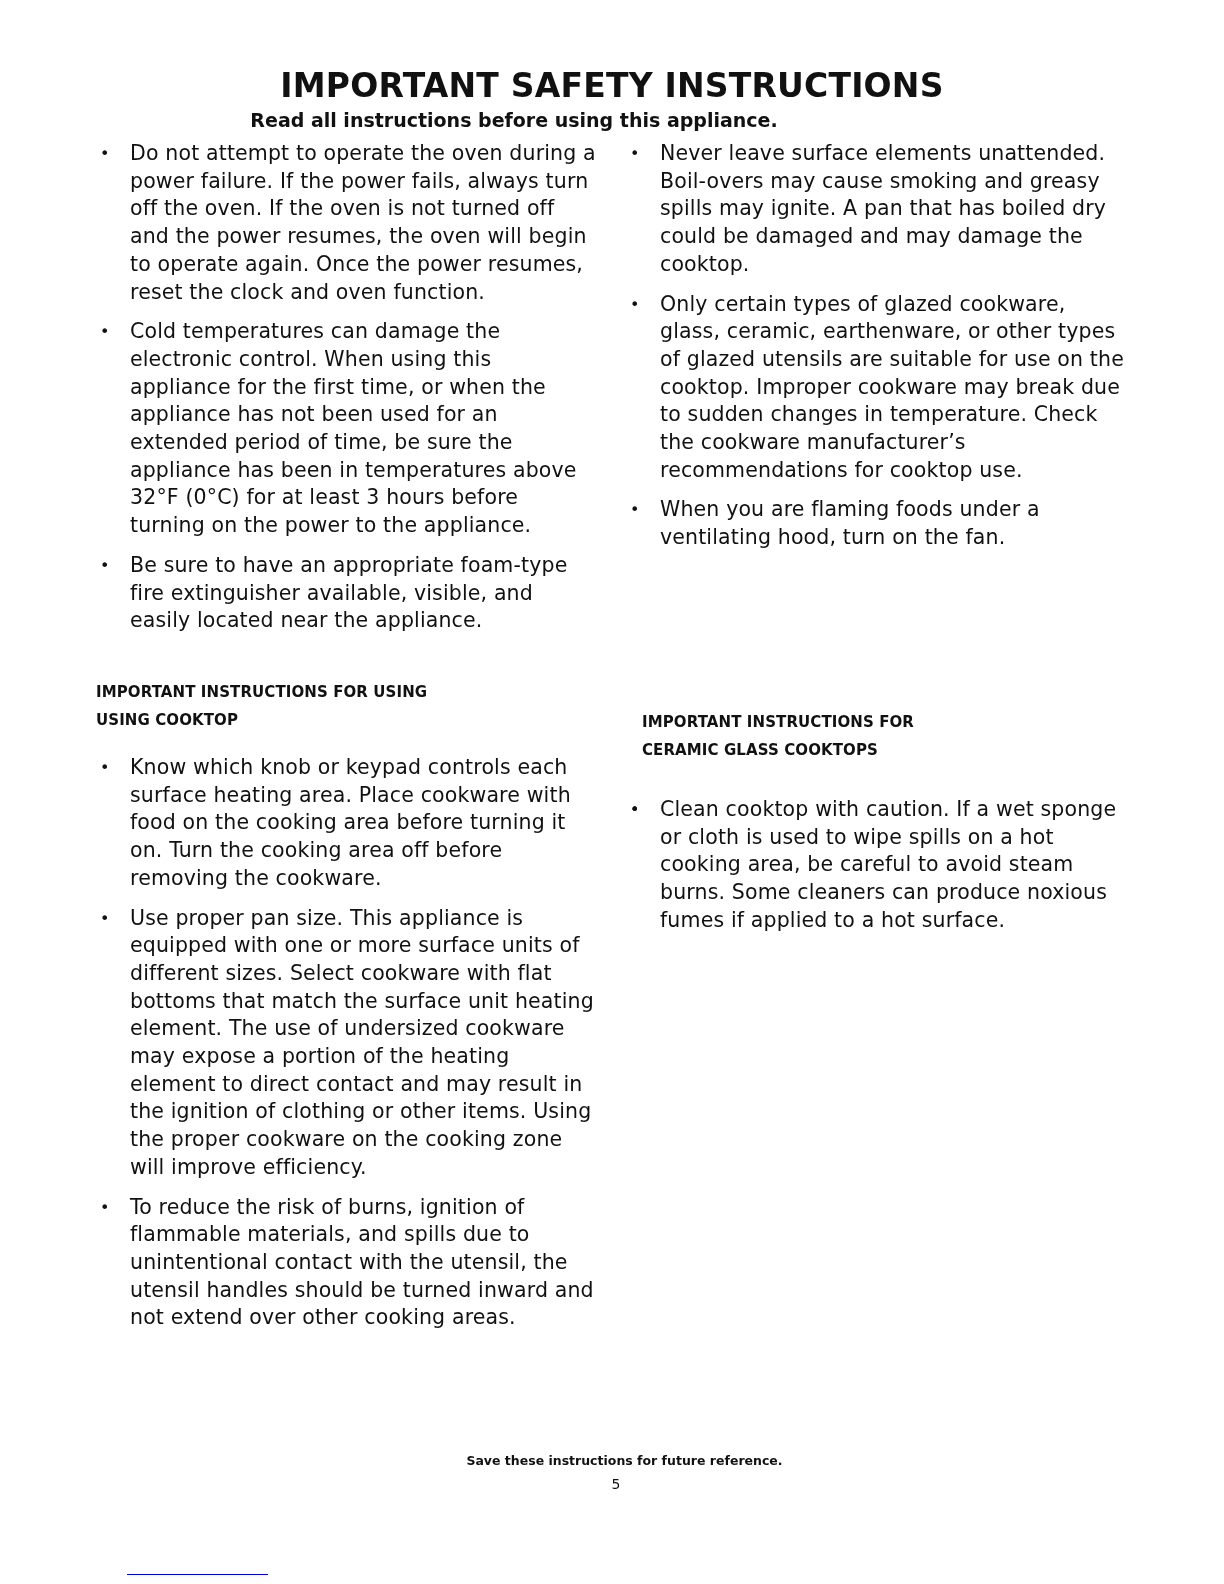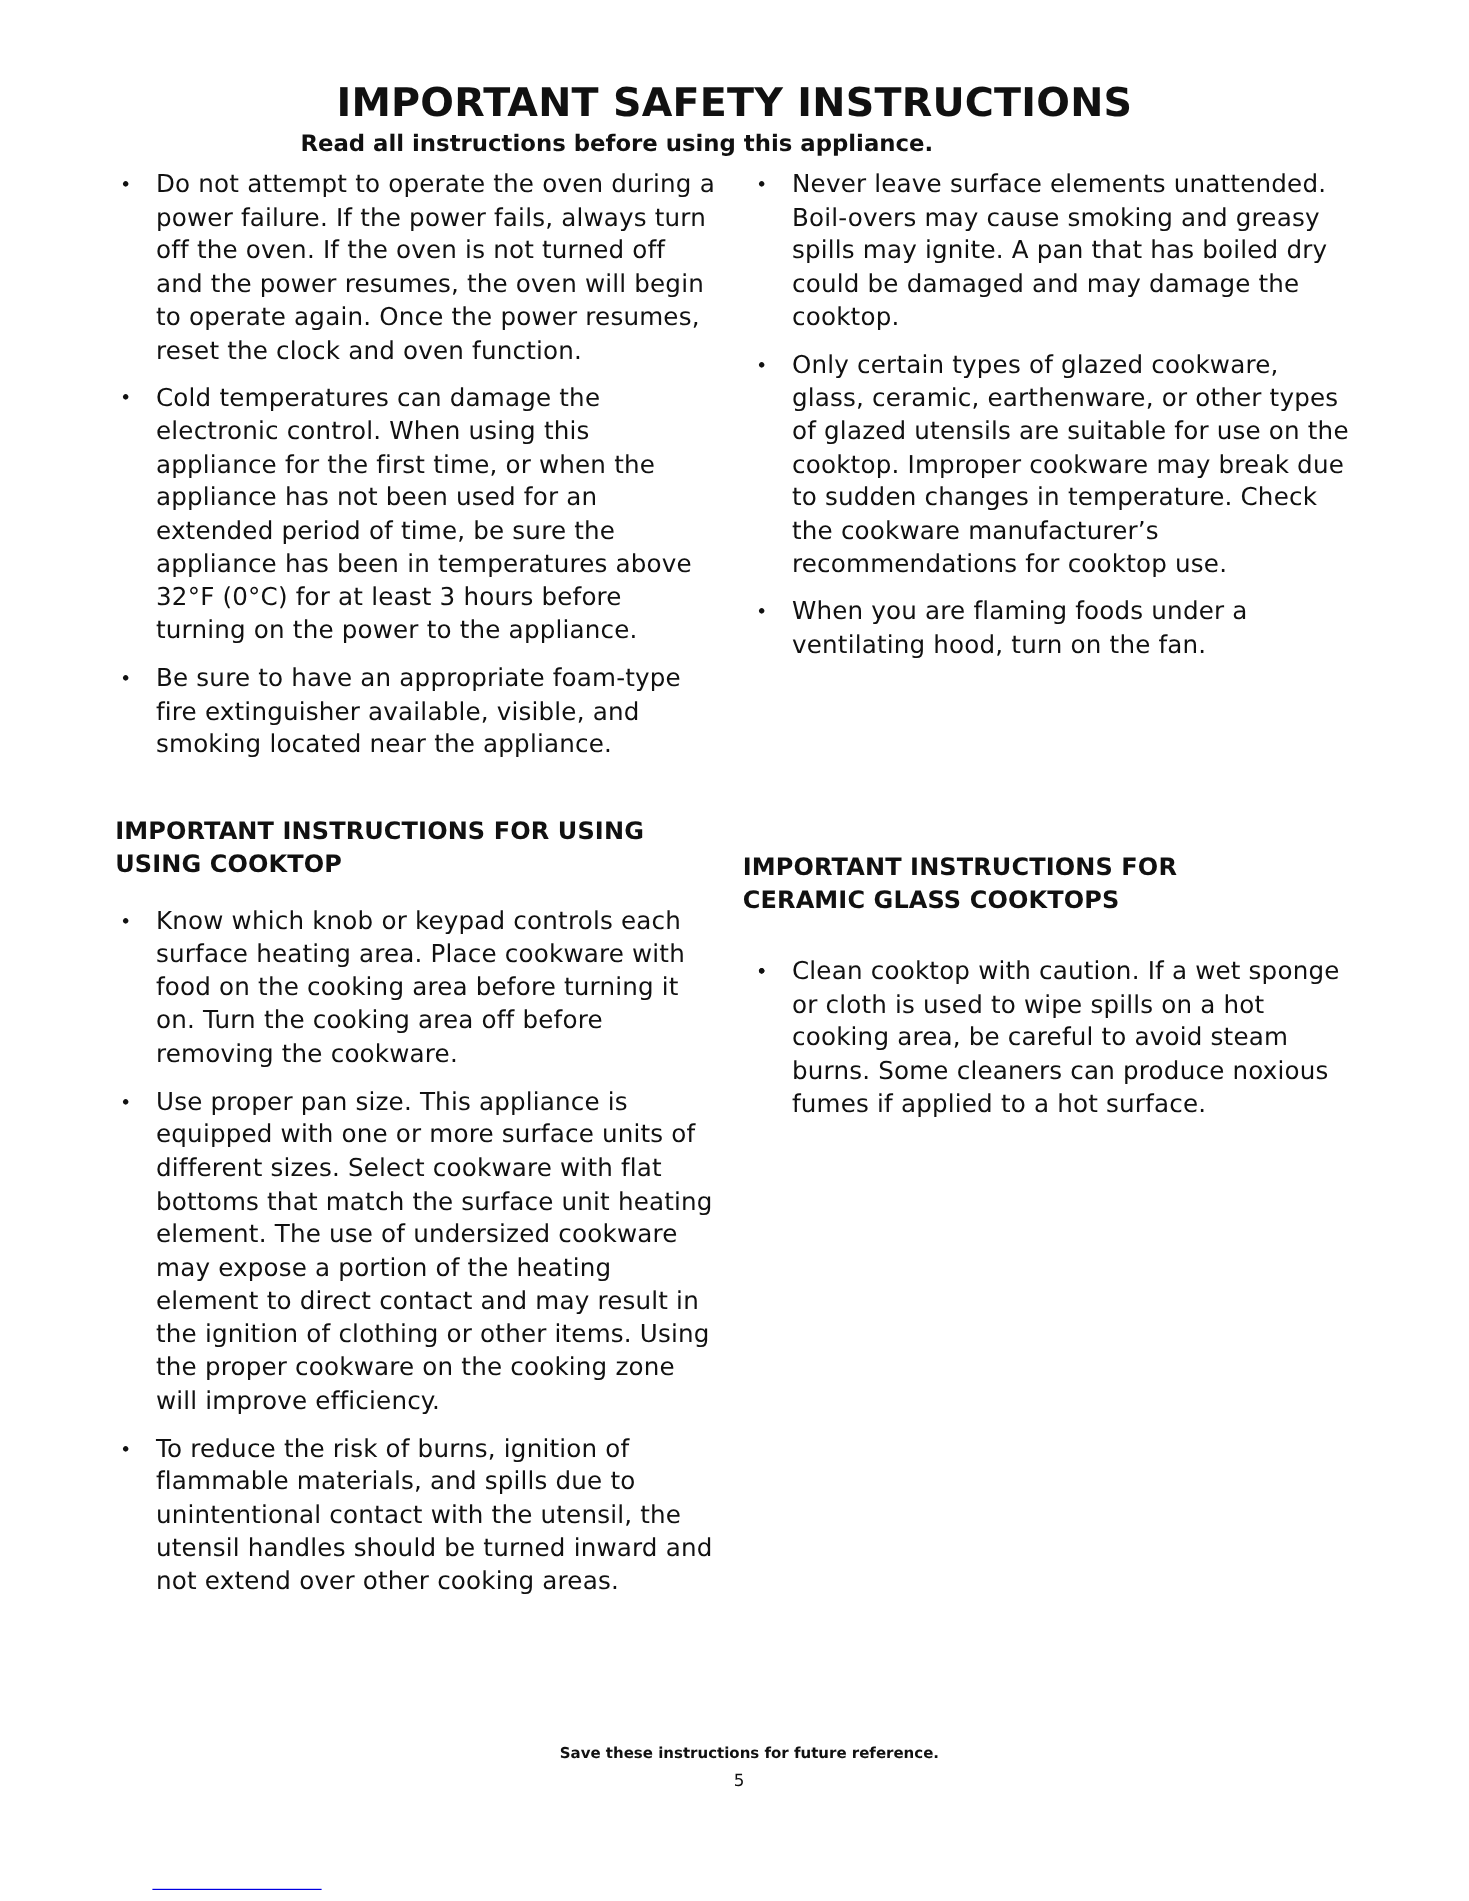--- a/index.html
+++ b/index.html
@@ -63,21 +63,21 @@
     .bullet-dot {
       position: absolute;
       left: 4px;
       top: 0;
       font-size: 16px;
       line-height: 27.7px;
     }
     .section-heading {
       position: absolute;
       font-weight: bold;
-      font-size: 20px;
+      font-size: 15px;
       line-height: 28px;
       margin: 0;
       letter-spacing: 0.1px;
     }
     .footer-note {
       position: absolute;
       left: 0;
       width: 1224px;
       top: 1452px;
       text-align: center;
@@ -118,21 +118,21 @@
     <li>
       <span class="bullet-dot">•</span>
       <span>Do not attempt to operate the oven during a power failure. If the power fails, always turn off the oven. If the oven is not turned off and the power resumes, the oven will begin to operate again. Once the power resumes, reset the clock and oven function.</span>
     </li>
     <li>
       <span class="bullet-dot">•</span>
       <span>Cold temperatures can damage the electronic control. When using this appliance for the first time, or when the appliance has not been used for an extended period of time, be sure the appliance has been in temperatures above 32°F (0°C) for at least 3 hours before turning on the power to the appliance.</span>
     </li>
     <li>
       <span class="bullet-dot">•</span>
-      <span>Be sure to have an appropriate foam-type fire extinguisher available, visible, and smoking located near the appliance.</span>
+      <span>Be sure to have an appropriate foam-type fire extinguisher available, visible, and easily located near the appliance.</span>
     </li>
   </ul>
 </div>
 
 <h2 class="section-heading" style="left:96px; top:678px; width:500px;">
   <span>IMPORTANT INSTRUCTIONS FOR USING</span><br>
   <span>USING COOKTOP</span>
 </h2>
 
 <div class="column col-left" style="top:754px;">
@@ -162,21 +162,21 @@
       <span class="bullet-dot">•</span>
       <span>Only certain types of glazed cookware, glass, ceramic, earthenware, or other types of glazed utensils are suitable for use on the cooktop. Improper cookware may break due to sudden changes in temperature. Check the cookware manufacturer’s recommendations for cooktop use.</span>
     </li>
     <li>
       <span class="bullet-dot">•</span>
       <span>When you are flaming foods under a ventilating hood, turn on the fan.</span>
     </li>
   </ul>
 </div>
 
-<h2 class="section-heading" style="left:619px; top:708px; width:500px;">
+<h2 class="section-heading" style="left:642px; top:708px; width:500px;">
   <span>IMPORTANT INSTRUCTIONS FOR</span><br>
   <span>CERAMIC GLASS COOKTOPS</span>
 </h2>
 
 <div class="column col-right" style="top:784px;">
   <ul class="bullets">
     <li>
       <span class="bullet-dot">•</span>
     </li>
     <li>

